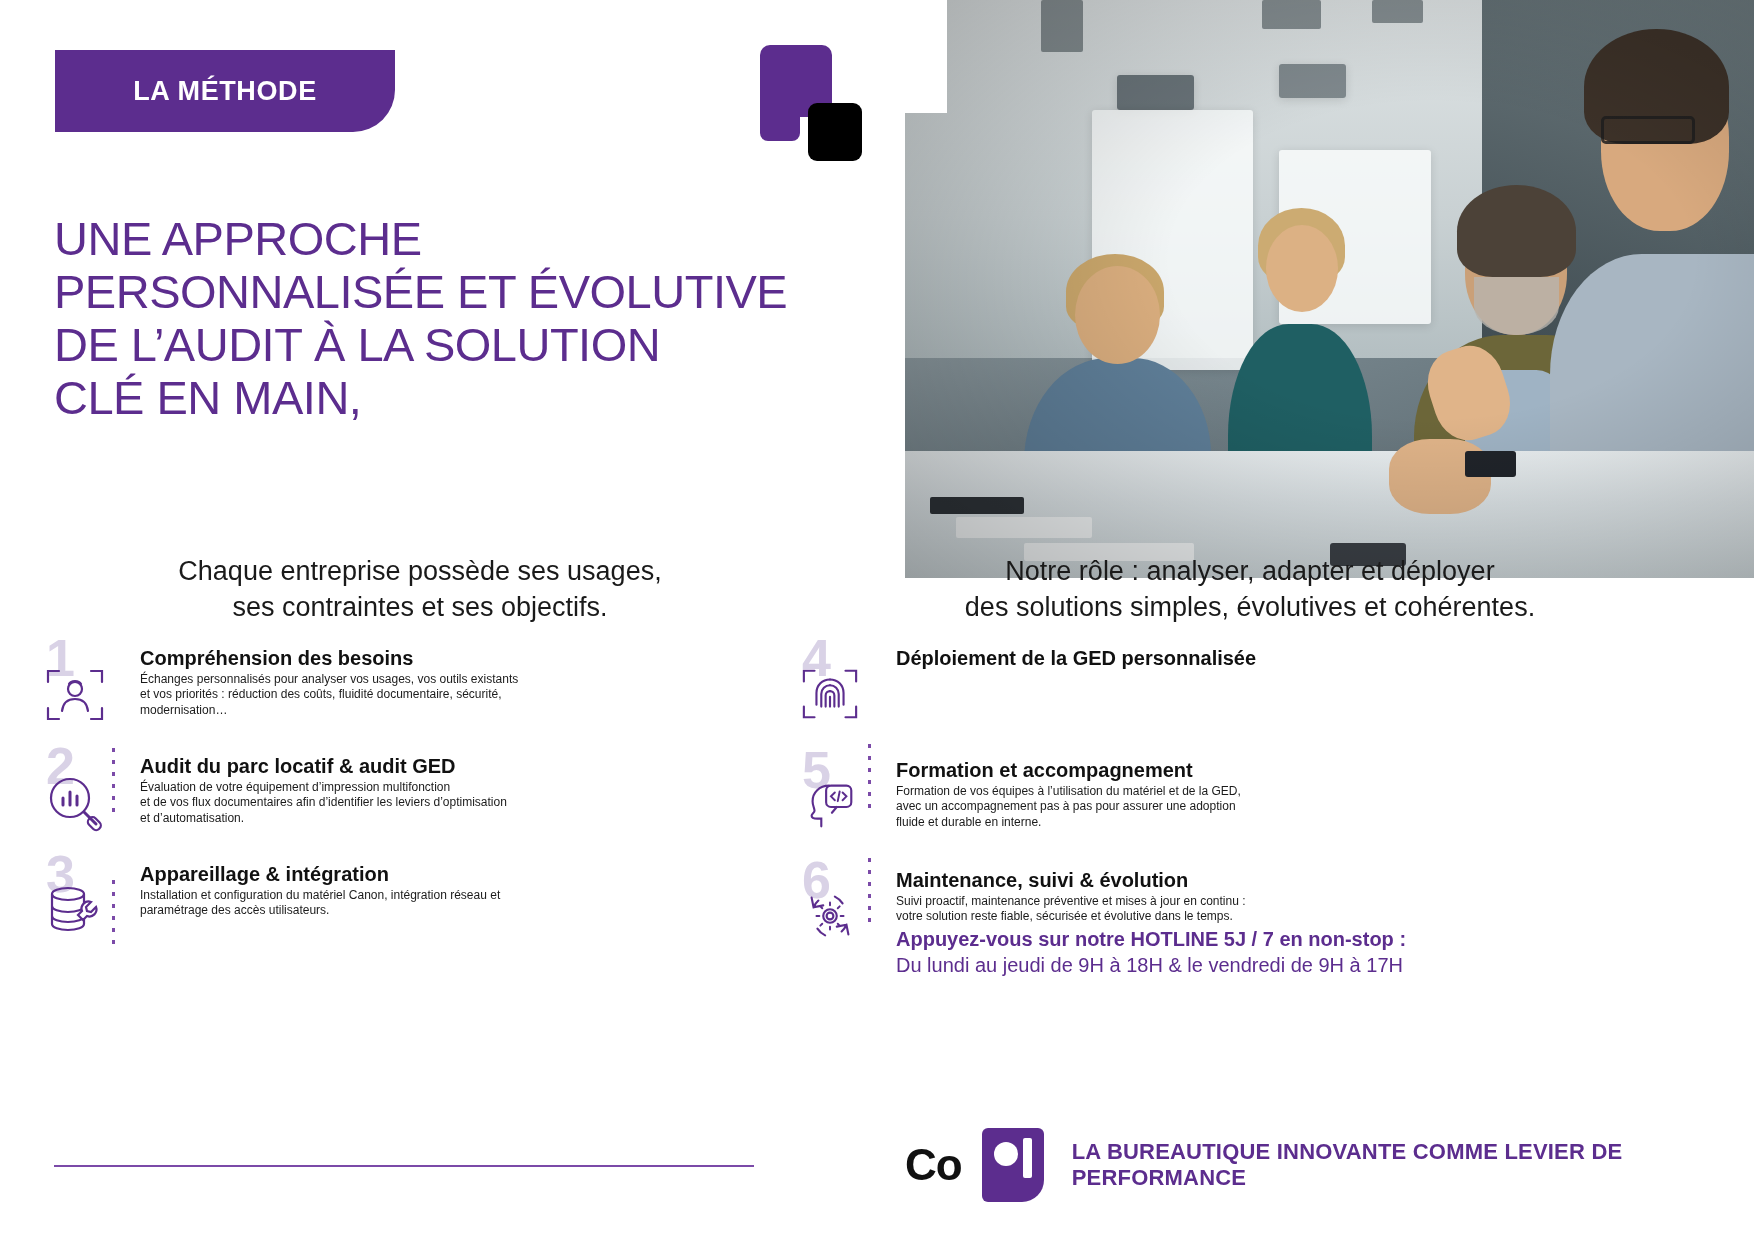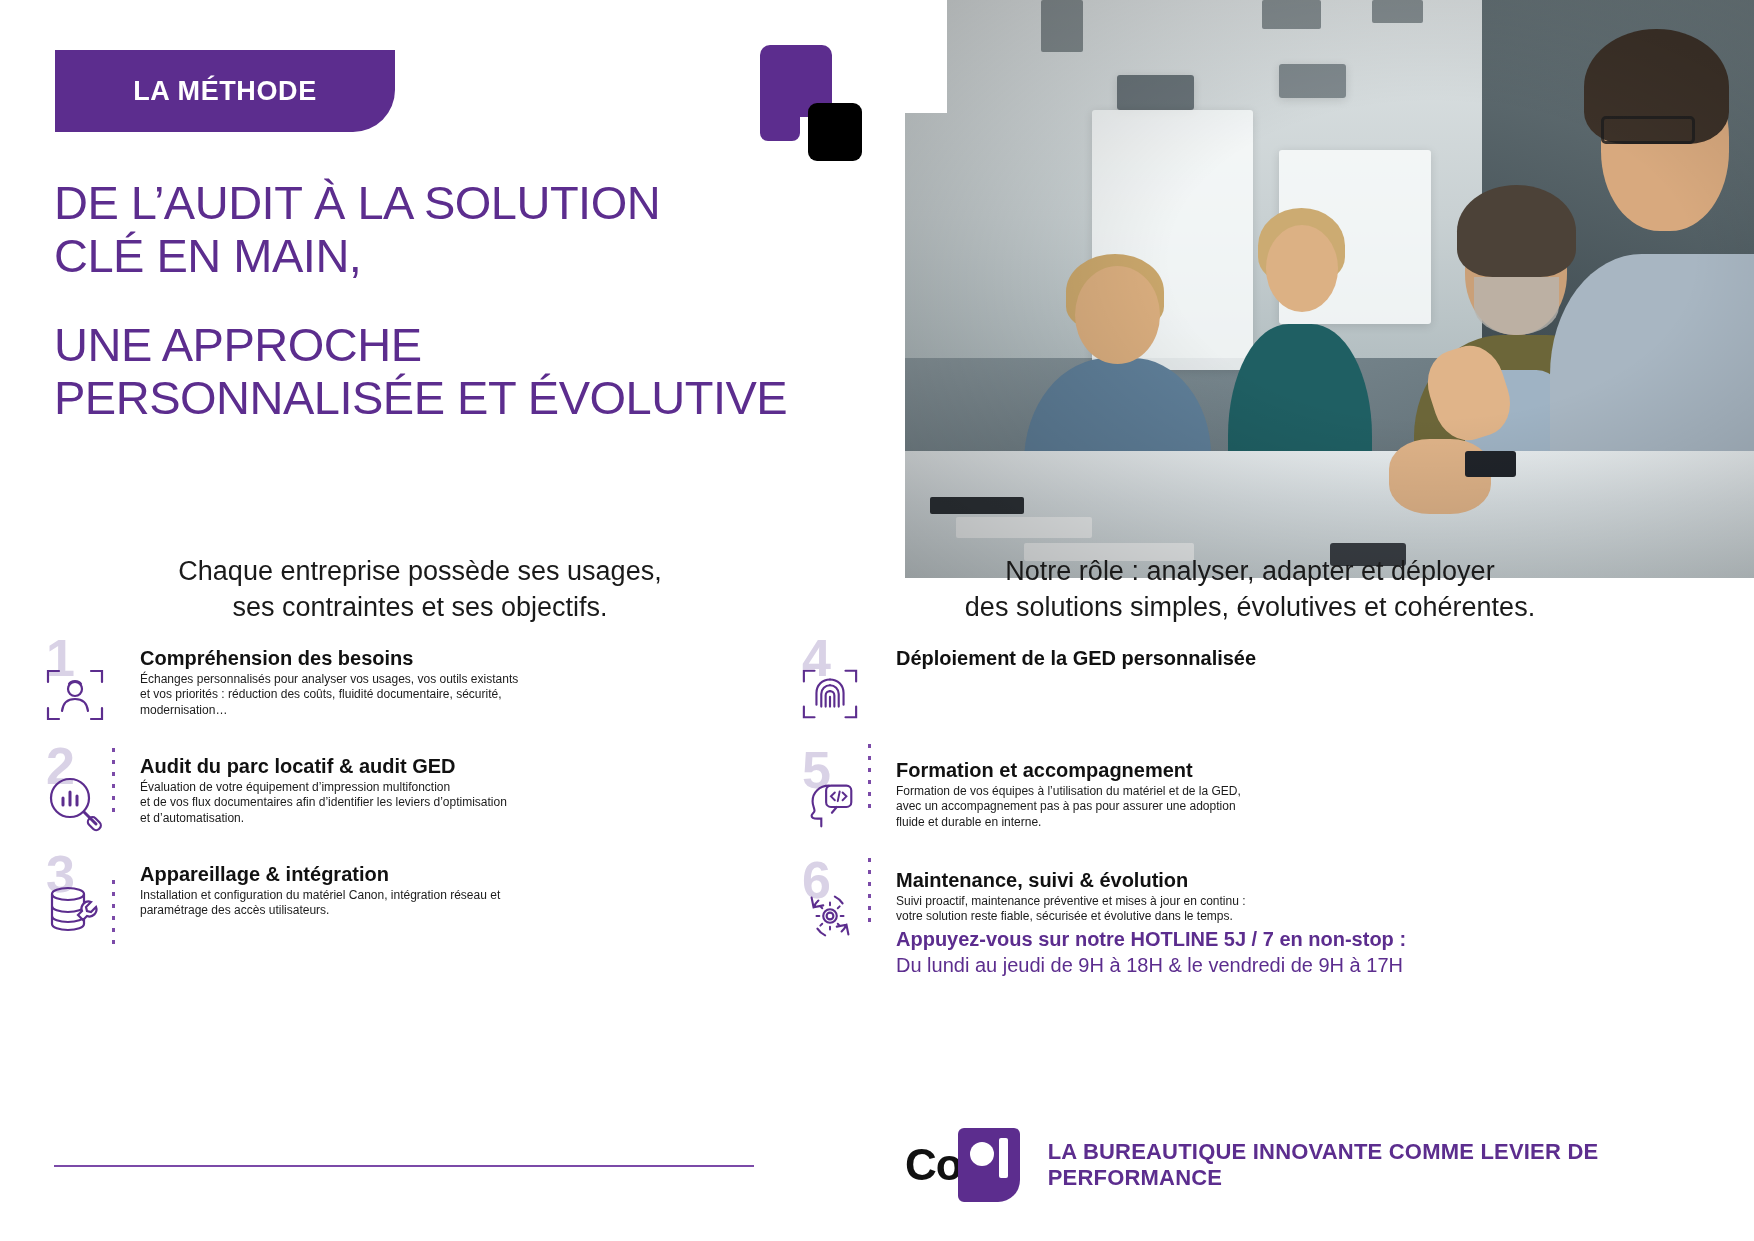--- a/index.html
+++ b/index.html
@@ -169,21 +169,21 @@
     background-image:repeating-linear-gradient(180deg,#7b4aa8 0 4px, transparent 4px 12px);
   }
 
   
   .footer-rule{
     position:absolute; left:54px; top:1165px; width:700px; height:2px; background:#7b4aa8;
   }
   .footer{
     position:absolute; left:905px; top:1128px; display:flex; align-items:center; gap:28px;
   }
-  .logo{ position:relative; display:flex; align-items:center; }
+  .logo{ position:relative; display:flex; align-items:center;gap:24px; }
   .logo-co{
     font-size:44px; font-weight:bold; color:#111; letter-spacing:-1px;
   }
   .logo-mark{
     position:relative; width:62px; height:74px; background:#5c2d8e;
     border-radius:6px 6px 22px 6px; margin-left:-4px;
     display:flex; align-items:center; justify-content:center;
   }
   .logo-mark:before{
     content:""; position:absolute; left:12px; top:14px;
@@ -241,24 +241,24 @@
   <div class="photo-notch"></div>
 
   <div class="decor-l"></div>
   <div class="decor-black"></div>
 
   <div class="badge">
     <span class="badge-label">LA MÉTHODE</span>
   </div>
 
   <div class="headline">
+    <div class="hl block2">UNE APPROCHE
+PERSONNALISÉE ET ÉVOLUTIVE</div>
     <div class="hl block1">DE L’AUDIT À LA SOLUTION
 CLÉ EN MAIN,</div>
-    <div class="hl block2">UNE APPROCHE
-PERSONNALISÉE ET ÉVOLUTIVE</div>
   </div>
 
   <div class="intro-left">Chaque entreprise possède ses usages,
 ses contraintes et ses objectifs.</div>
   <div class="intro-right">Notre rôle : analyser, adapter et déployer
 des solutions simples, évolutives et cohérentes.</div>
 
   <div class="col col-left">
 
     <div class="dots" style="top:108px; height:66px;"></div>

